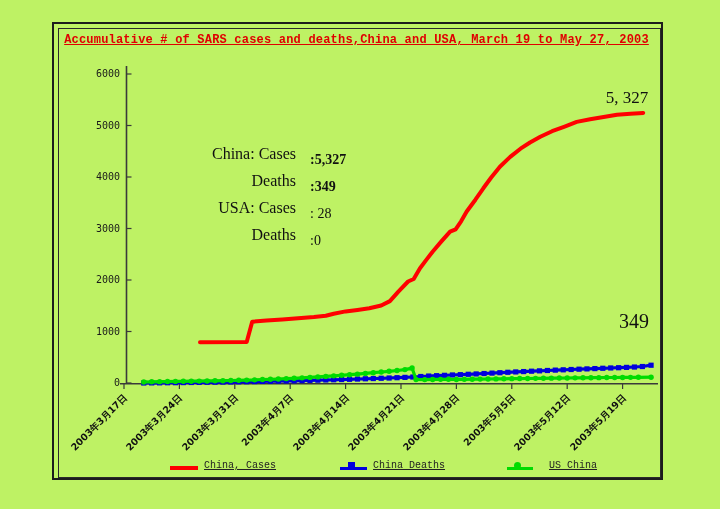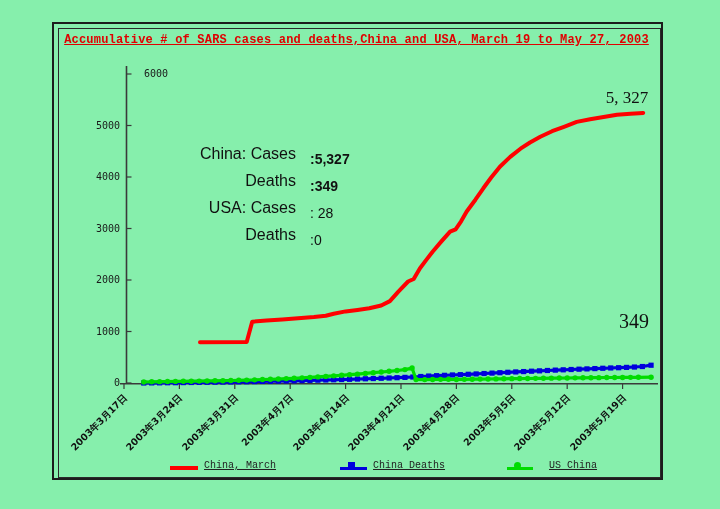--- a/index.html
+++ b/index.html
@@ -1,32 +1,32 @@
 <!DOCTYPE html>
 <html><head>
 <meta charset="utf-8">
 <style>
   html,body{margin:0;padding:0;background:#ffffff;}
-  #canvas{position:relative;width:720px;height:509px;background:#86efac;overflow:hidden;
+  #canvas{position:relative;width:720px;height:509px;background:#bef264;overflow:hidden;
           font-family:"Liberation Sans",sans-serif;}
   .frame-outer{position:absolute;left:52px;top:22px;width:607px;height:454px;
                border:2px solid #1c1c1c;}
   .frame-inner{position:absolute;left:58px;top:28px;width:601px;height:448px;
                border:1.5px solid #2a2a2a;}
   #chart-title{position:absolute;left:52px;top:33px;width:609px;text-align:center;
                font-family:"Liberation Mono",monospace;font-weight:bold;font-size:12px;
                letter-spacing:.2px;text-decoration:underline;color:#e00000;white-space:nowrap;}
   #plot-svg{position:absolute;left:0;top:0;width:720px;height:509px;}
   .ylab{position:absolute;width:32px;text-align:right;
         font-family:"DejaVu Sans Mono",monospace;font-size:10px;color:#1a1a1a;}
   .xlab{position:absolute;width:88px;height:13px;text-align:right;white-space:nowrap;
         font-family:"DejaVu Sans",sans-serif;font-weight:bold;font-size:9.5px;color:#111;
         transform-origin:100% 50%;transform:rotate(-45deg);}
   #annotation{position:absolute;left:168px;top:140px;width:240px;
-              font-family:Liberation Sans, sans-serif;color:#111;}
+              font-family:Liberation Serif, serif;color:#111;}
   .ann-row{display:flex;height:27px;line-height:27px;}
   .ann-label{width:128px;text-align:right;font-size:16px;}
   .ann-value{padding-left:14px;font-size:14px;margin-top:6px;}
   .ann-bold{font-weight:bold;}
   .end-label{position:absolute;text-align:center;color:#111;
              font-family:"Liberation Serif",serif;}
   #end-cases{left:594px;top:88px;width:66px;font-size:17px;}
   #end-deaths{left:610px;top:310px;width:48px;font-size:20px;}
   #legend{position:absolute;left:0;top:458px;width:720px;height:22px;}
   .lg-label{position:absolute;top:2px;font-family:"Liberation Mono",monospace;font-size:10px;
@@ -198,21 +198,21 @@
       <circle cx="651.0723999999999" cy="377.1805" r="2.7" fill="#00dc00"></circle>
     </svg>
 
   <div id="y-labels">
       <div class="ylab" style="left: 88px; top: 377px;">0</div>
       <div class="ylab" style="left: 88px; top: 325.5px;">1000</div>
       <div class="ylab" style="left: 88px; top: 274px;">2000</div>
       <div class="ylab" style="left: 88px; top: 222.5px;">3000</div>
       <div class="ylab" style="left: 88px; top: 171px;">4000</div>
       <div class="ylab" style="left: 88px; top: 119.5px;">5000</div>
-      <div class="ylab" style="left: 88px; top: 68px; margin-left: 48px;">6000</div>
+      <div class="ylab" style="left: 88px; top: 68px;">6000</div>
     </div>
   <div id="x-labels">
       <div class="xlab" style="left: 38px; top: 390px;">2003年3月17日</div>
       <div class="xlab" style="left: 93.398px; top: 390px;">2003年3月24日</div>
       <div class="xlab" style="left: 148.796px; top: 390px;">2003年3月31日</div>
       <div class="xlab" style="left: 204.194px; top: 390px;">2003年4月7日</div>
       <div class="xlab" style="left: 259.592px; top: 390px;">2003年4月14日</div>
       <div class="xlab" style="left: 314.99px; top: 390px;">2003年4月21日</div>
       <div class="xlab" style="left: 370.388px; top: 390px;">2003年4月28日</div>
       <div class="xlab" style="left: 425.786px; top: 390px;">2003年5月5日</div>
@@ -237,21 +237,21 @@
         <span class="ann-label">Deaths</span>
         <span class="ann-value">:0</span>
       </div>
     </div>
 
   <div id="end-cases" class="end-label">5, 327</div>
   <div id="end-deaths" class="end-label">349</div>
 
   <div id="legend">
       <div class="lg-line" style="left: 170px; top: 8px; width: 28px; height: 4px; background: rgb(255, 0, 0);"></div>
-      <div class="lg-label" style="left: 204px;">China, March</div>
+      <div class="lg-label" style="left: 204px;">China, Cases</div>
       <div class="lg-line" style="left: 340px; top: 9px; width: 27px; height: 3px; background: rgb(0, 0, 221);"></div>
       <div class="lg-mark" style="left: 348px; top: 4px; width: 7px; height: 7px; background: rgb(0, 0, 221);"></div>
       <div class="lg-label" style="left: 373px;">China Deaths</div>
       <div class="lg-line" style="left: 507px; top: 9px; width: 26px; height: 3px; background: rgb(0, 220, 0);"></div>
       <div class="lg-mark" style="left: 514px; top: 4px; width: 7px; height: 7px; background: rgb(0, 220, 0); border-radius: 50%;"></div>
       <div class="lg-label" style="left: 549px;">US China</div>
     </div>
 </div>
 
 </body></html>

